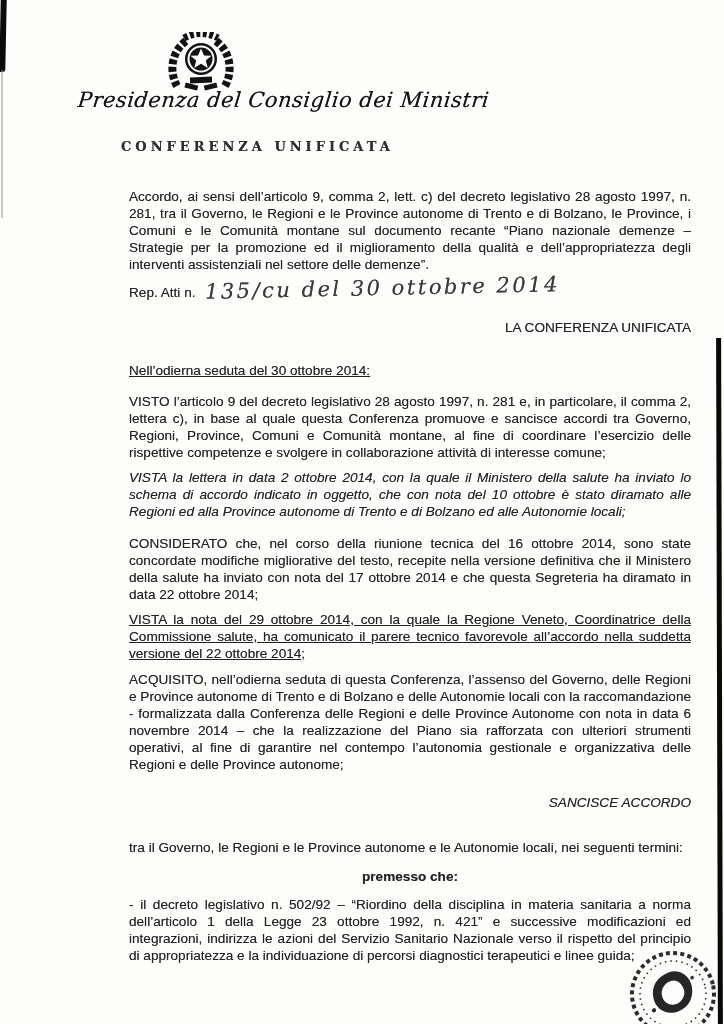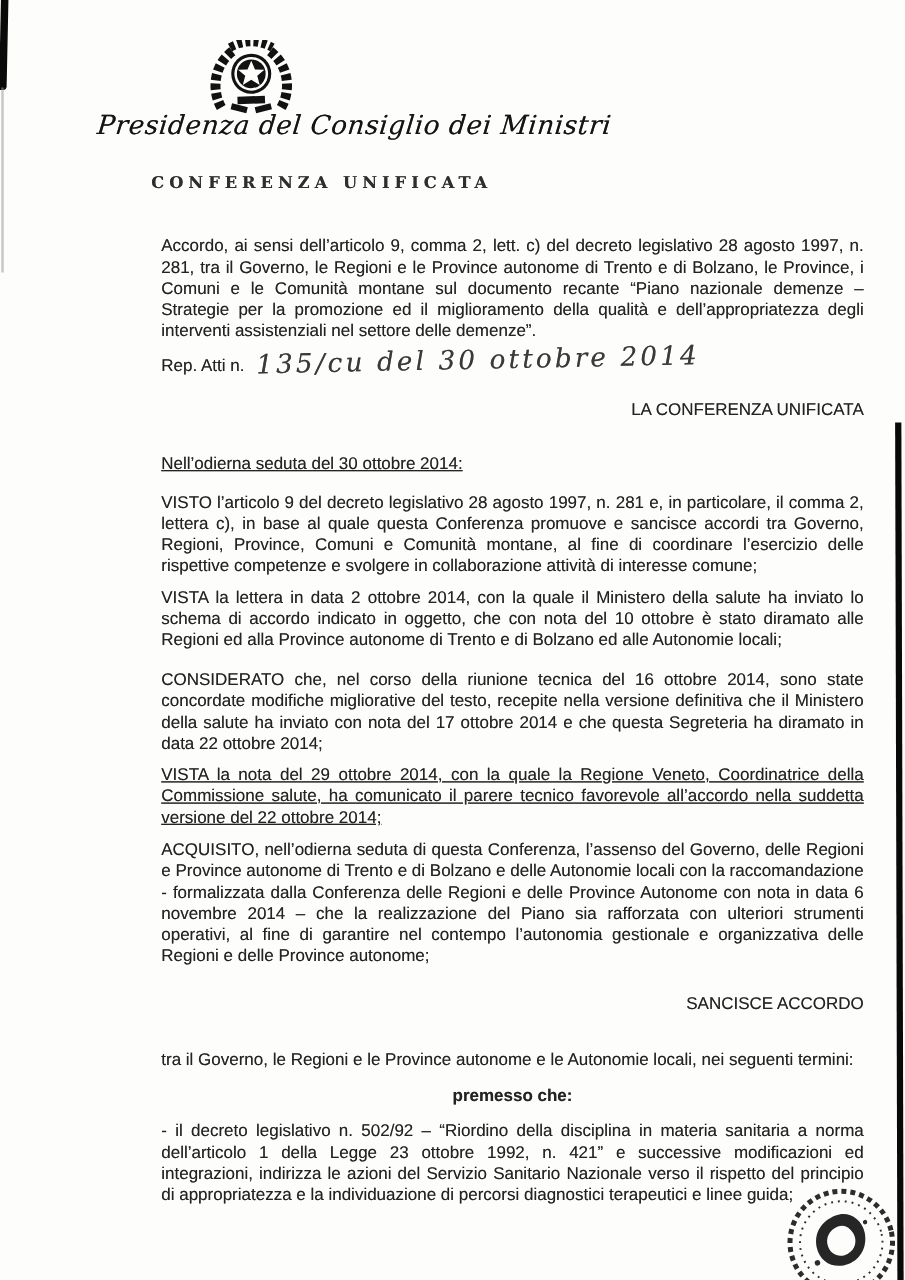--- a/index.html
+++ b/index.html
@@ -70,25 +70,25 @@
     font-size:21px;
     letter-spacing:2.5px;
     color:#3a3a3a;
     transform:rotate(-1.2deg) translateY(-2px);
     margin-left:6px;
     text-shadow:0 0 .5px rgba(0,0,0,.5);
   }
   .p-heading1{top:319px;}
   .p-seduta{top:362px;text-align:left;text-decoration:underline;}
   .p-r0{top:393px;}
-  .p-r1{top:469px;}
+  .p-r1{top:469px;font-style:italic;}
   .p-r2{top:535px;}
   .p-r3{top:611px;text-decoration:underline;}
   .p-r4{top:671px;}
-  .p-heading2{top:794px;}
+  .p-heading2{top:794px;font-style:italic;}
   .p-terms{top:839px;text-align:left;}
   .p-premesso{top:868px;text-align:center;}
   .p-premise{top:896px;}
   
   .stamp{
     position:absolute;left:627px;top:948px;width:92px;height:92px;
     transform:rotate(-12deg);
     opacity:.92;
   }
 </style>

